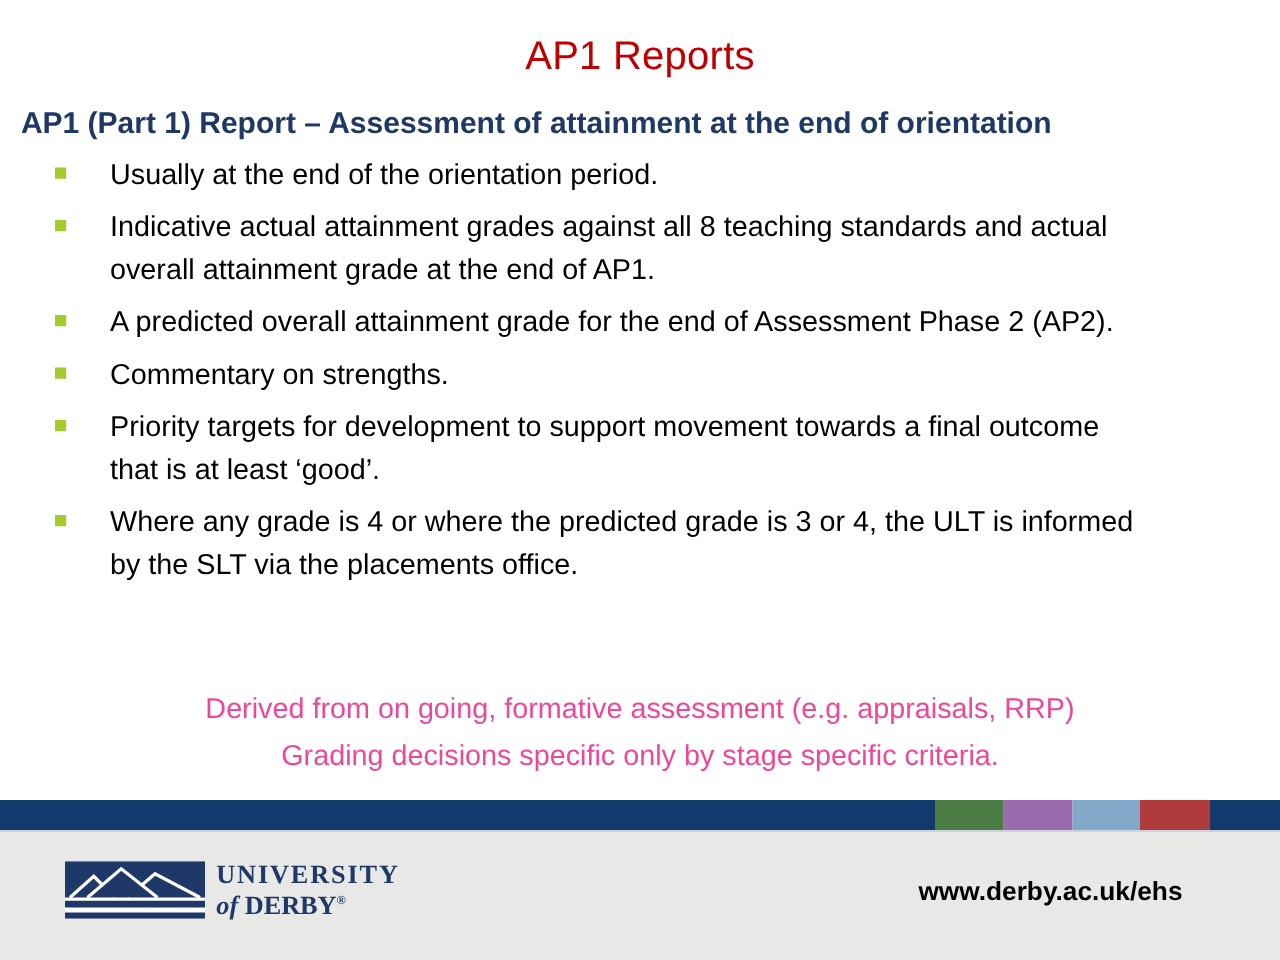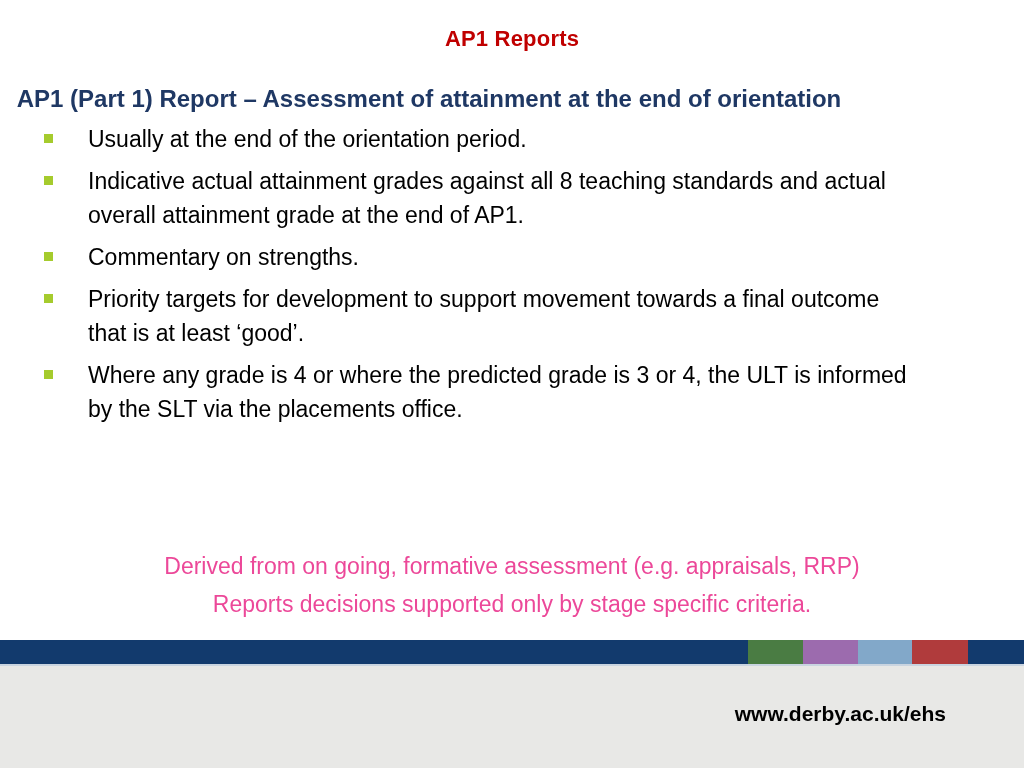--- a/index.html
+++ b/index.html
@@ -2,21 +2,21 @@
 <html><head>
 <meta charset="utf-8">
 <style>
   html,body { margin:0; padding:0; background:#fff; }
   .slide {
     position:relative; width:1024px; height:768px; background:#ffffff;
     font-family:"Liberation Sans", sans-serif; overflow:hidden;
   }
   .title {
     position:absolute; top:26px; left:0; width:1024px; text-align:center;
-    font-size:22px; font-weight:bold; margin:0; letter-spacing:0.2px;
+    font-size:32px; font-weight:normal; margin:0; letter-spacing:0.2px;
   }
   .subtitle {
     position:absolute; top:85px; left:0; width:858px; text-align:center;
     font-size:24px; font-weight:bold; margin:0;
   }
   .bullets {
     position:absolute; top:122px; left:40px; width:880px;
     list-style:none; margin:0; padding:0;
   }
   .bullets li {
@@ -65,43 +65,61 @@
     <li>
       <span class="sq" style="background-color: rgb(165, 203, 45);"></span>
       <span class="bt"><span>Usually at the end of the orientation period.</span></span>
     </li>
     <li>
       <span class="sq" style="background-color: rgb(165, 203, 45);"></span>
       <span class="bt"><span>Indicative </span><span class="u">actual</span><span> attainment grades against all 8 teaching standards and </span><span class="u">actual</span><span> overall attainment grade at the end of AP1.</span></span>
     </li>
     <li>
       <span class="sq" style="background-color: rgb(165, 203, 45);"></span>
+      <span class="bt"><span>A </span><span class="u">predicted</span><span> overall attainment grade for the end of Assessment Phase 2 (AP2).</span></span>
+    </li>
+    <li>
+      <span class="sq" style="background-color: rgb(165, 203, 45);"></span>
       <span class="bt"><span>Commentary on strengths.</span></span>
     </li>
     <li>
       <span class="sq" style="background-color: rgb(165, 203, 45);"></span>
       <span class="bt"><span>Priority targets for development to support movement towards a final outcome that is at least ‘good’.</span></span>
     </li>
     <li>
       <span class="sq" style="background-color: rgb(165, 203, 45);"></span>
       <span class="bt"><span>Where any grade is 4 or where the predicted grade is 3 or 4, the ULT is informed by the SLT via the placements office.</span></span>
     </li>
   </ul>
 
   <div class="note" style="color: #ec4899;">
     <div class="note-line">Derived from on going, formative assessment (e.g. appraisals, RRP)</div>
-    <div class="note-line"><span>Reports decisions supported </span><span class="u">only </span><span>by stage specific criteria.</span></div>
+    <div class="note-line"><span>Grading decisions specific </span><span class="u">only </span><span>by stage specific criteria.</span></div>
   </div>
 
   <div class="band">
     <div class="seg" style="background-color: rgb(18, 58, 109); width: 748px;"></div>
     <div class="seg" style="background-color: rgb(74, 124, 67); width: 55px;"></div>
     <div class="seg" style="background-color: rgb(156, 107, 174); width: 55px;"></div>
     <div class="seg" style="background-color: rgb(130, 168, 201); width: 54px;"></div>
     <div class="seg" style="background-color: rgb(176, 59, 60); width: 56px;"></div>
     <div class="seg" style="background-color: rgb(18, 58, 109); width: 56px;"></div>
   </div>
 
   <div class="footer" style="background-color: rgb(232, 232, 230);">
+    <div class="logo">
+      <svg width="112" height="46" viewBox="0 0 112 46" xmlns="http://www.w3.org/2000/svg">
+        <rect x="0" y="0" width="112" height="46" fill="#1E3968"></rect>
+        <path d="M4 29 L23 12 L40 29" fill="#1E3968" stroke="#ffffff" stroke-width="2.6" stroke-linejoin="miter"></path>
+        <path d="M50 29 L72 10 L108 29" fill="#1E3968" stroke="#ffffff" stroke-width="2.6" stroke-linejoin="miter"></path>
+        <path d="M18 29 L45 6 L74 29" fill="#1E3968" stroke="#ffffff" stroke-width="2.6" stroke-linejoin="miter"></path>
+        <rect x="0" y="29" width="112" height="2.6" fill="#ffffff"></rect>
+        <rect x="0" y="37" width="112" height="4" fill="#ffffff"></rect>
+      </svg>
+      <div class="logo-text" style="color: rgb(30, 57, 104);">
+        <div class="l1">UNIVERSITY</div>
+        <div class="l2"><i>of</i><span> DERBY</span><sup>®</sup></div>
+      </div>
+    </div>
     <div class="url" style="color: #000000;">www.derby.ac.uk/ehs</div>
   </div>
 
 </div>
 
 </body></html>

